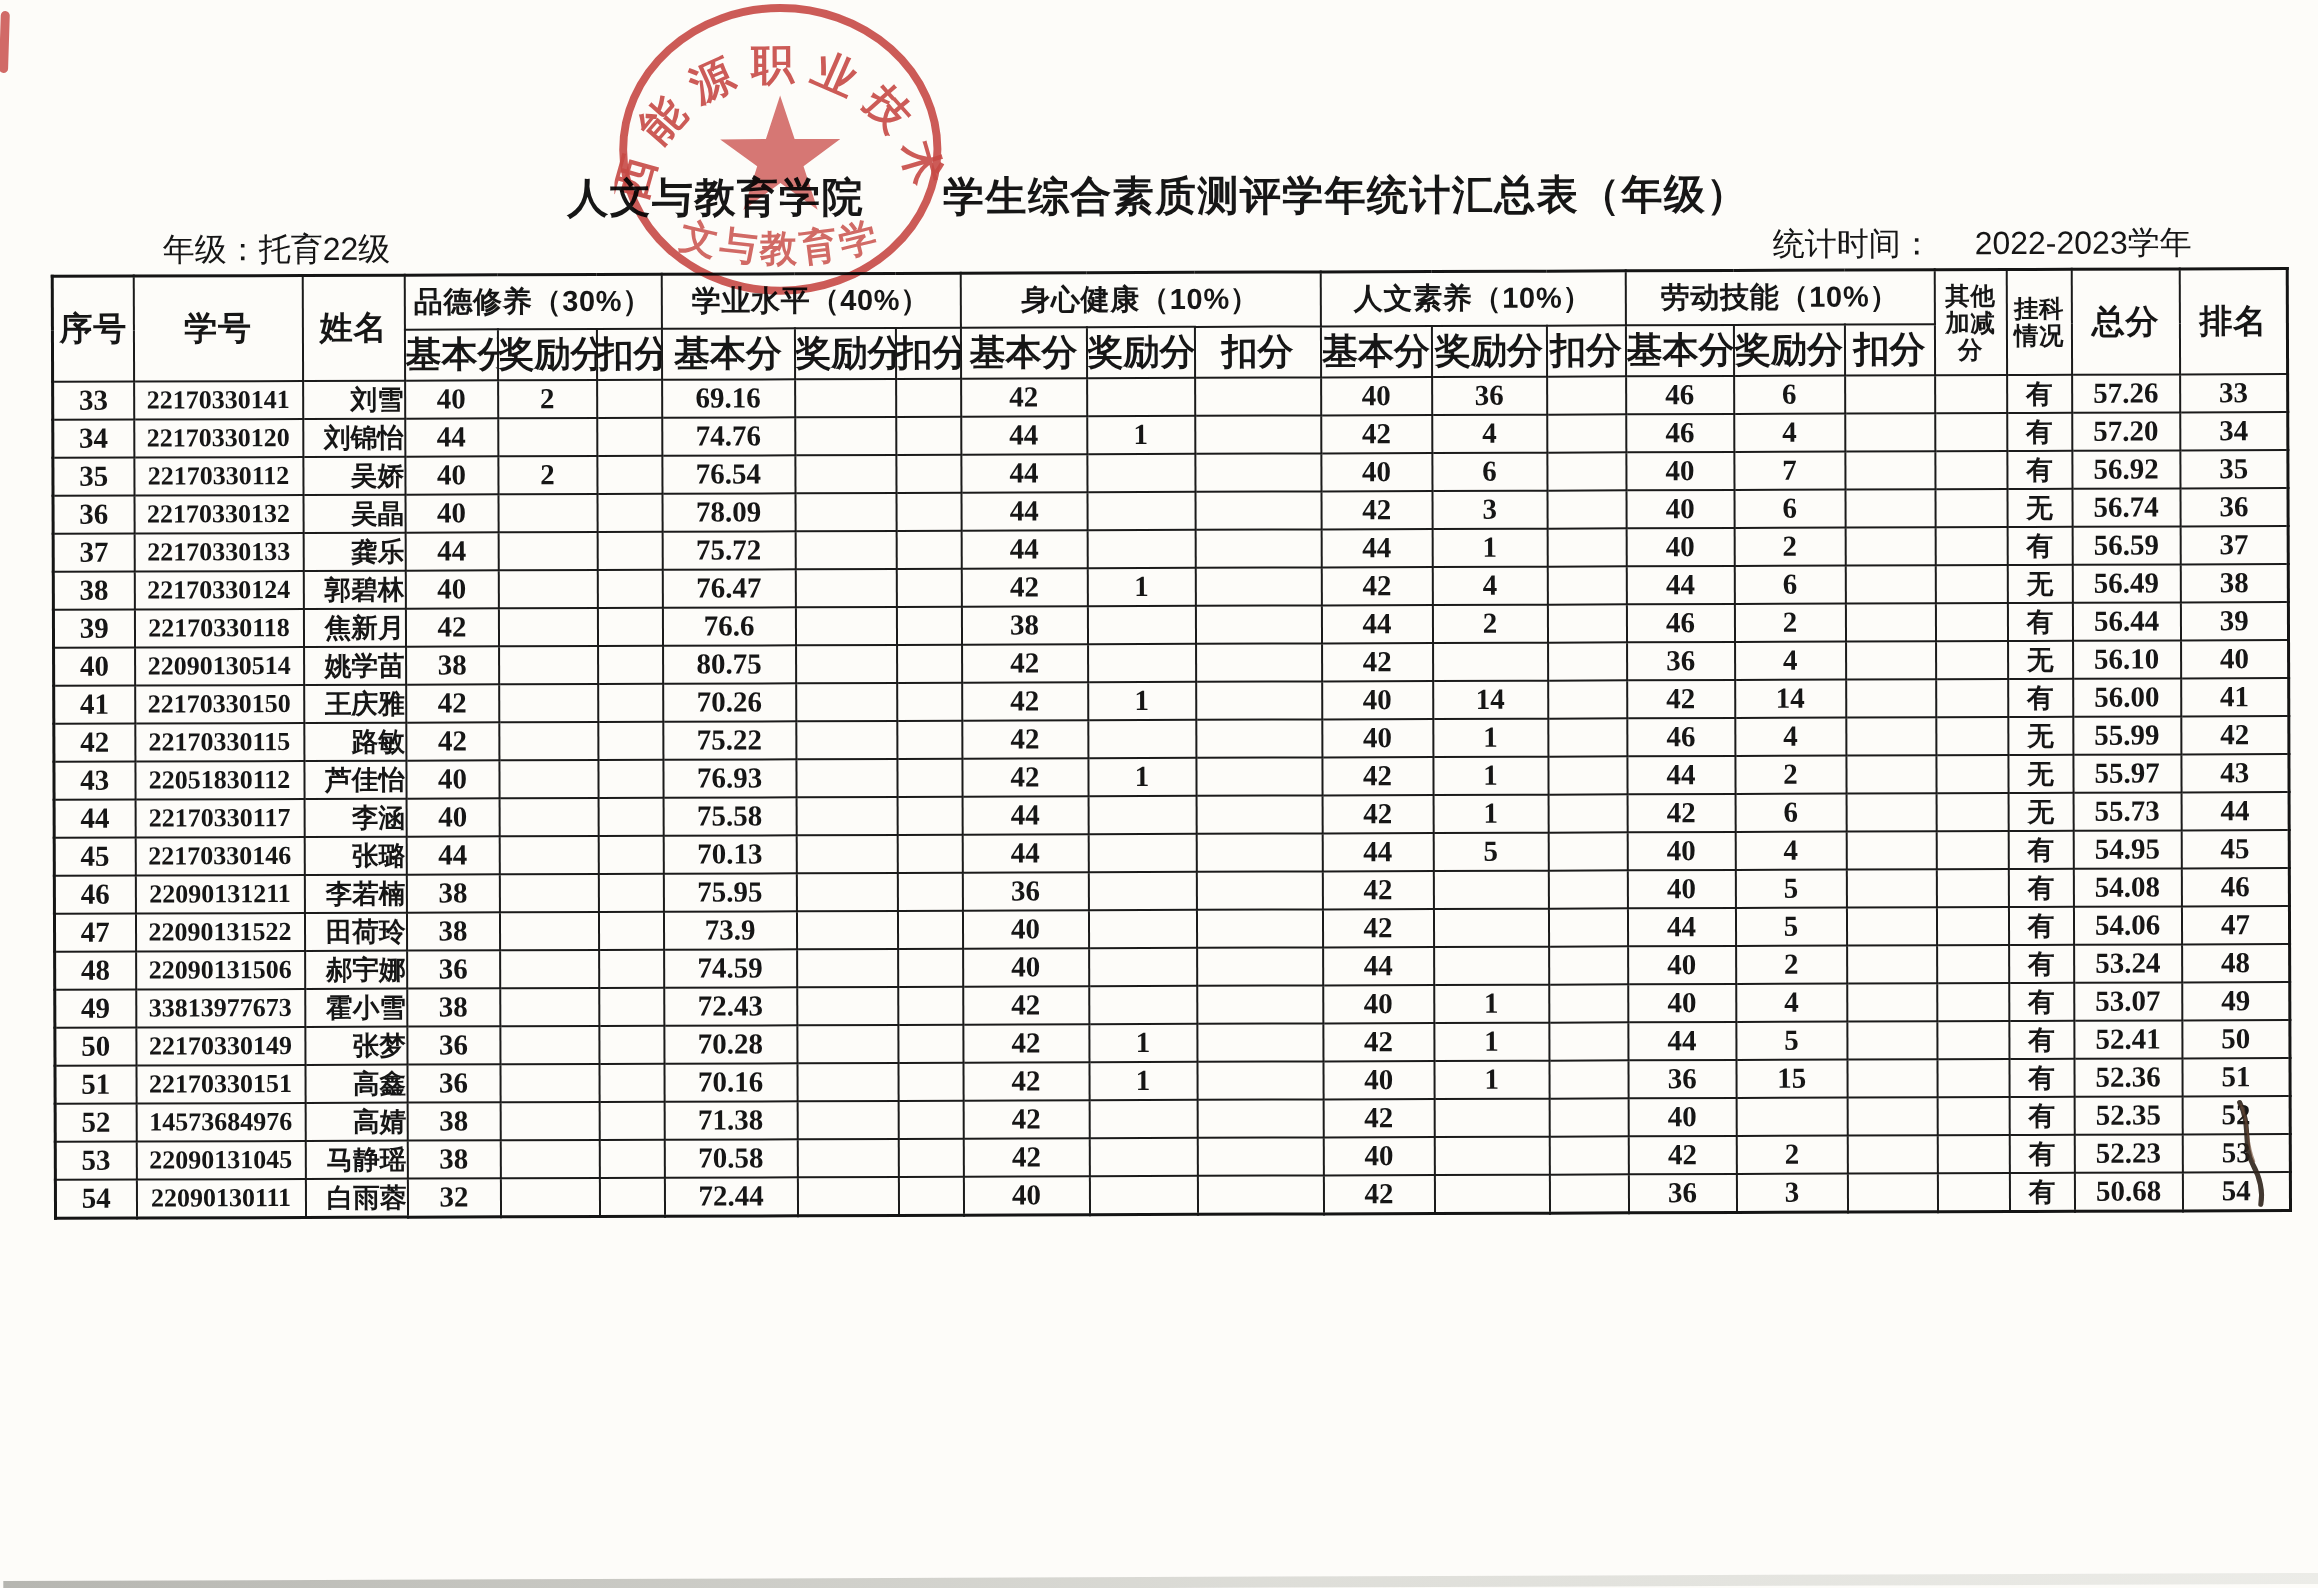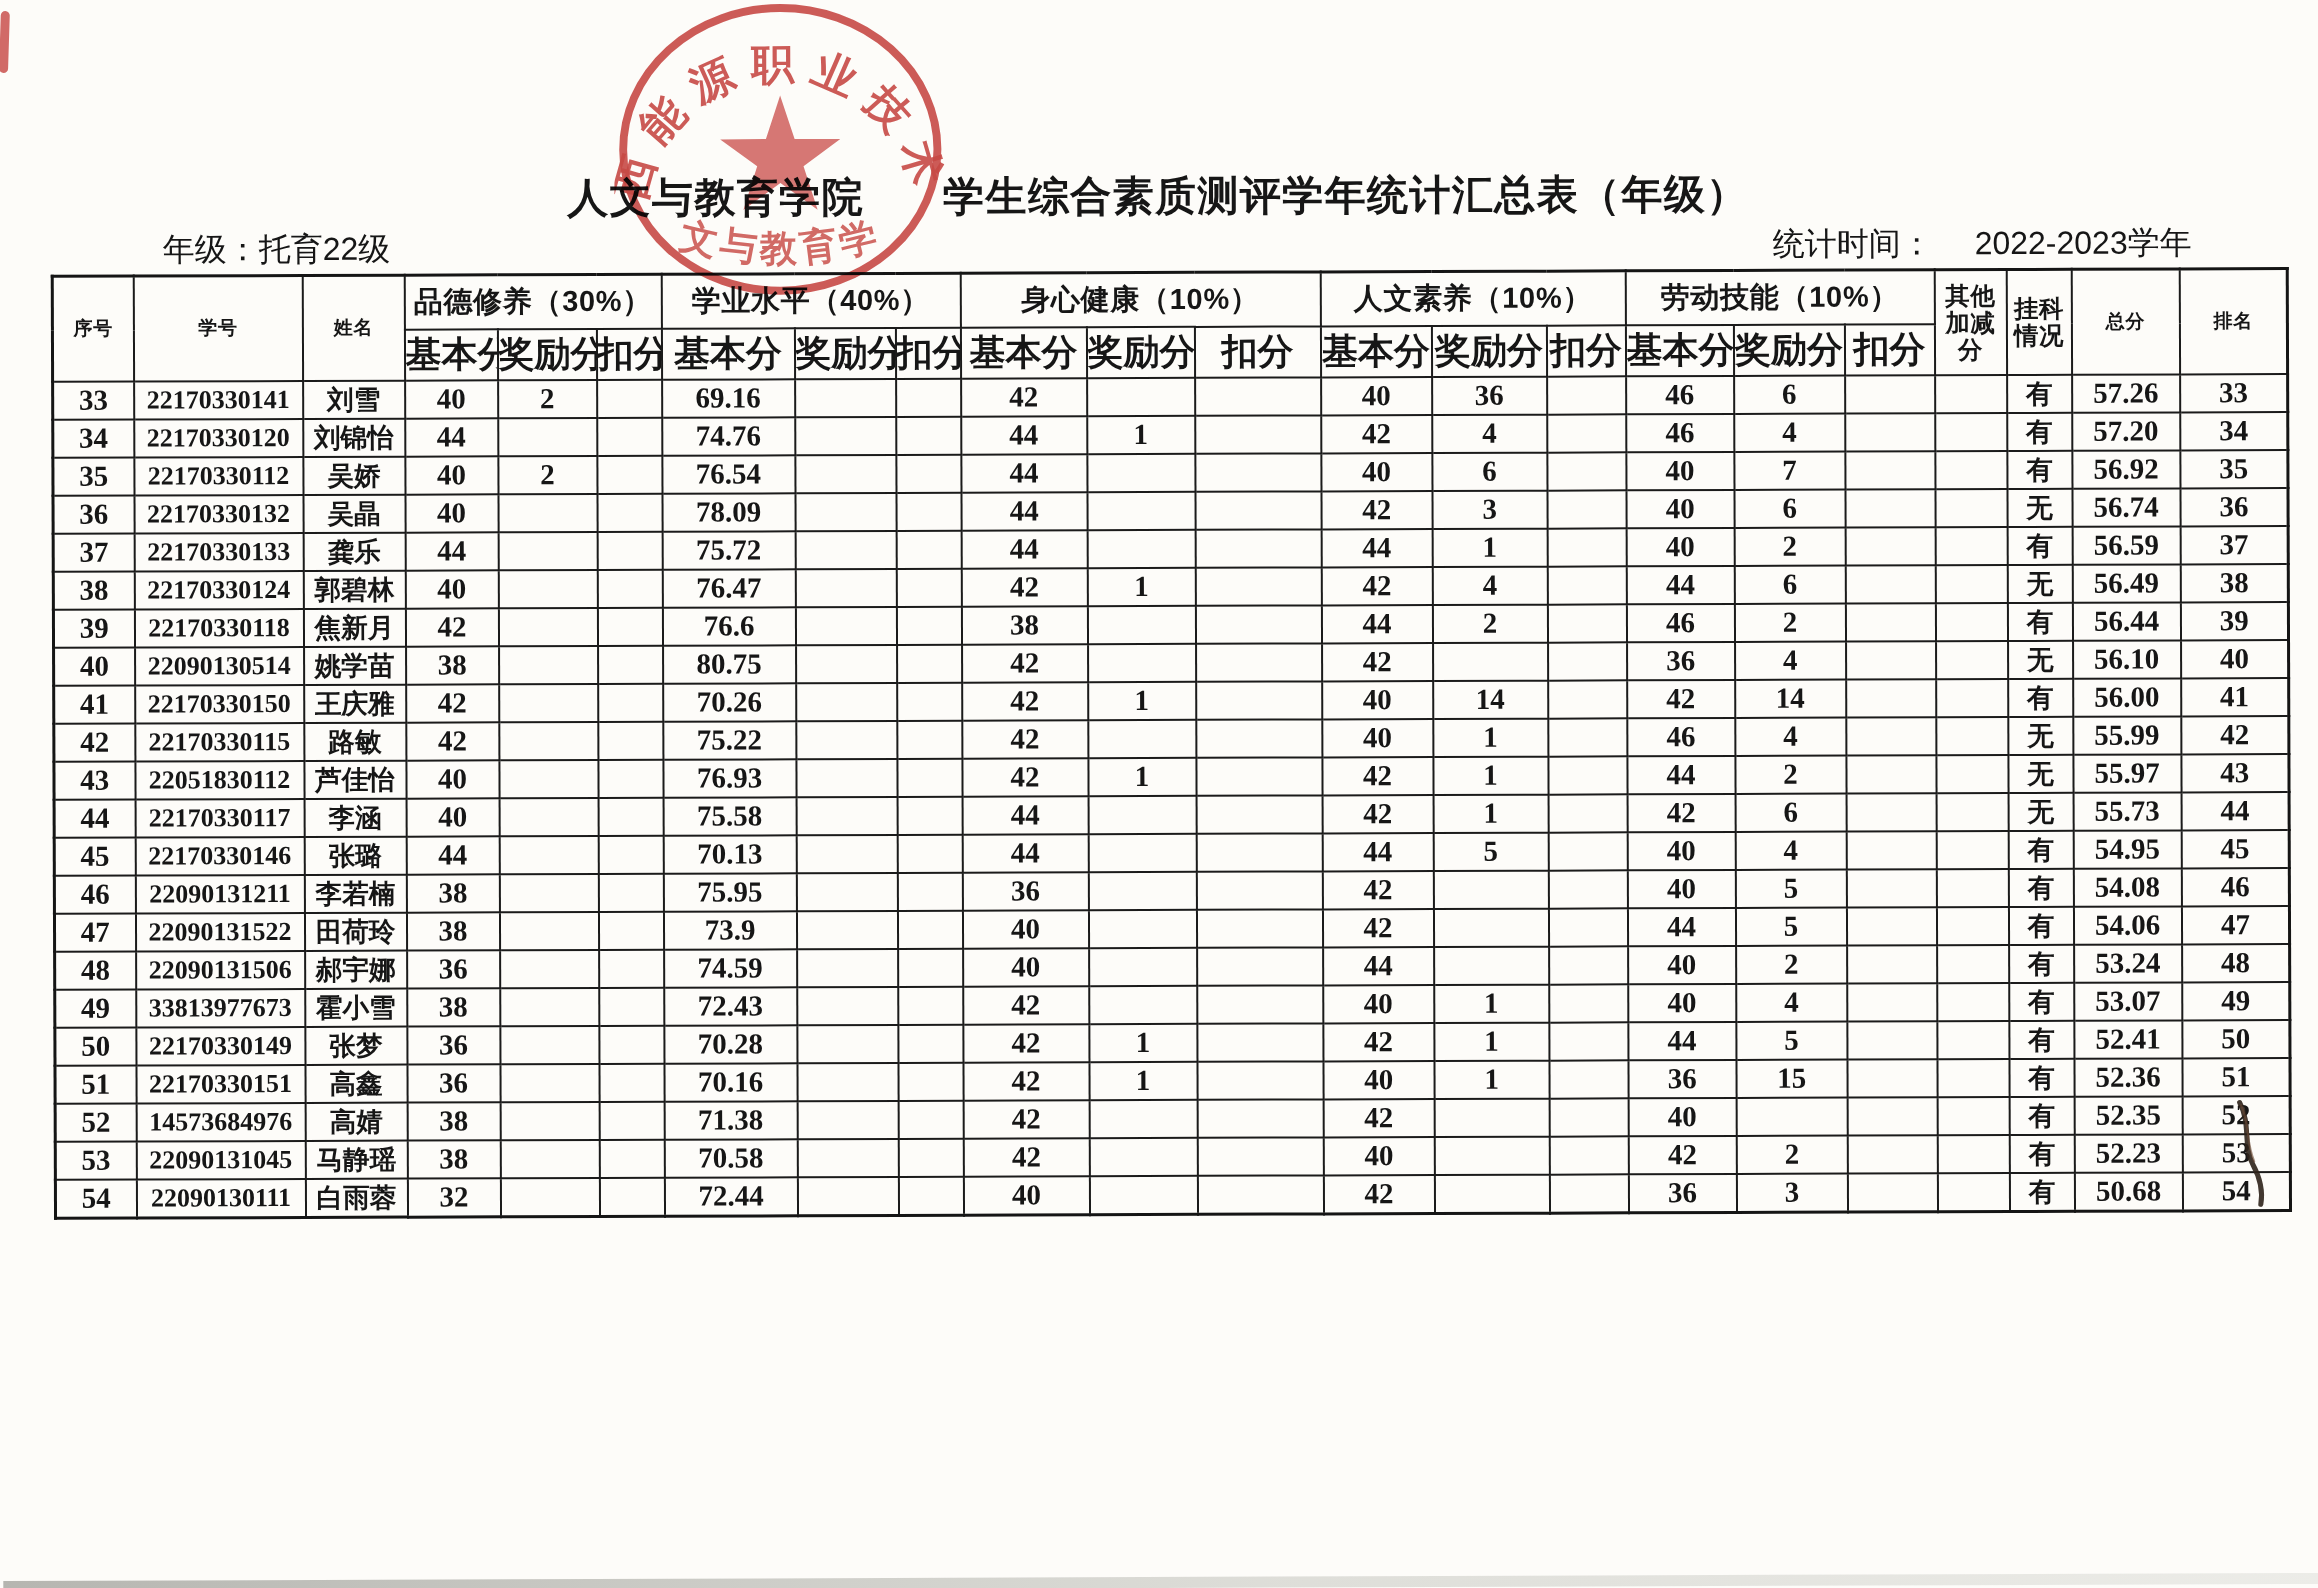--- a/index.html
+++ b/index.html
@@ -59,29 +59,29 @@
   }
   table.score th,table.score td{
     border:2.2px solid #1b1b1b;
     text-align:center;vertical-align:middle;
     padding:0;overflow:hidden;white-space:nowrap;
   }
   table.score{border:3.6px solid #151515;}
   thead th{font-weight:bold;background:transparent;}
   .group-row th{height:52px;font-size:29px;letter-spacing:0.7px;}
   .sub-row th{height:46px;font-size:36px;}
-  th.tall{font-size:19px;}
+  th.tall{font-size:33px;}
   th.multiline span{display:block;font-size:24.4px;line-height:27px;font-weight:bold;}
   tbody td{
     height:30px;font-size:29px;
     font-family:"Liberation Serif","DejaVu Serif",serif;
     font-weight:600;
   }
   tbody td:nth-child(2){font-size:26px;letter-spacing:0px;}
-  tbody td:nth-child(3){font-family:"Liberation Sans","DejaVu Sans",sans-serif;font-size:26.6px;font-weight:bold;}
+  tbody td:nth-child(3){font-family:"Liberation Sans","DejaVu Sans",sans-serif;font-size:26.6px;font-weight:bold;text-align:right;}
   tbody td:nth-child(20){font-family:"Liberation Sans","DejaVu Sans",sans-serif;font-size:26.6px;font-weight:600;}
 </style>
 </head>
 <body>
 
 <div class="sheet">
 
   <div class="red-streak"></div>
 
   <div class="stamp">

